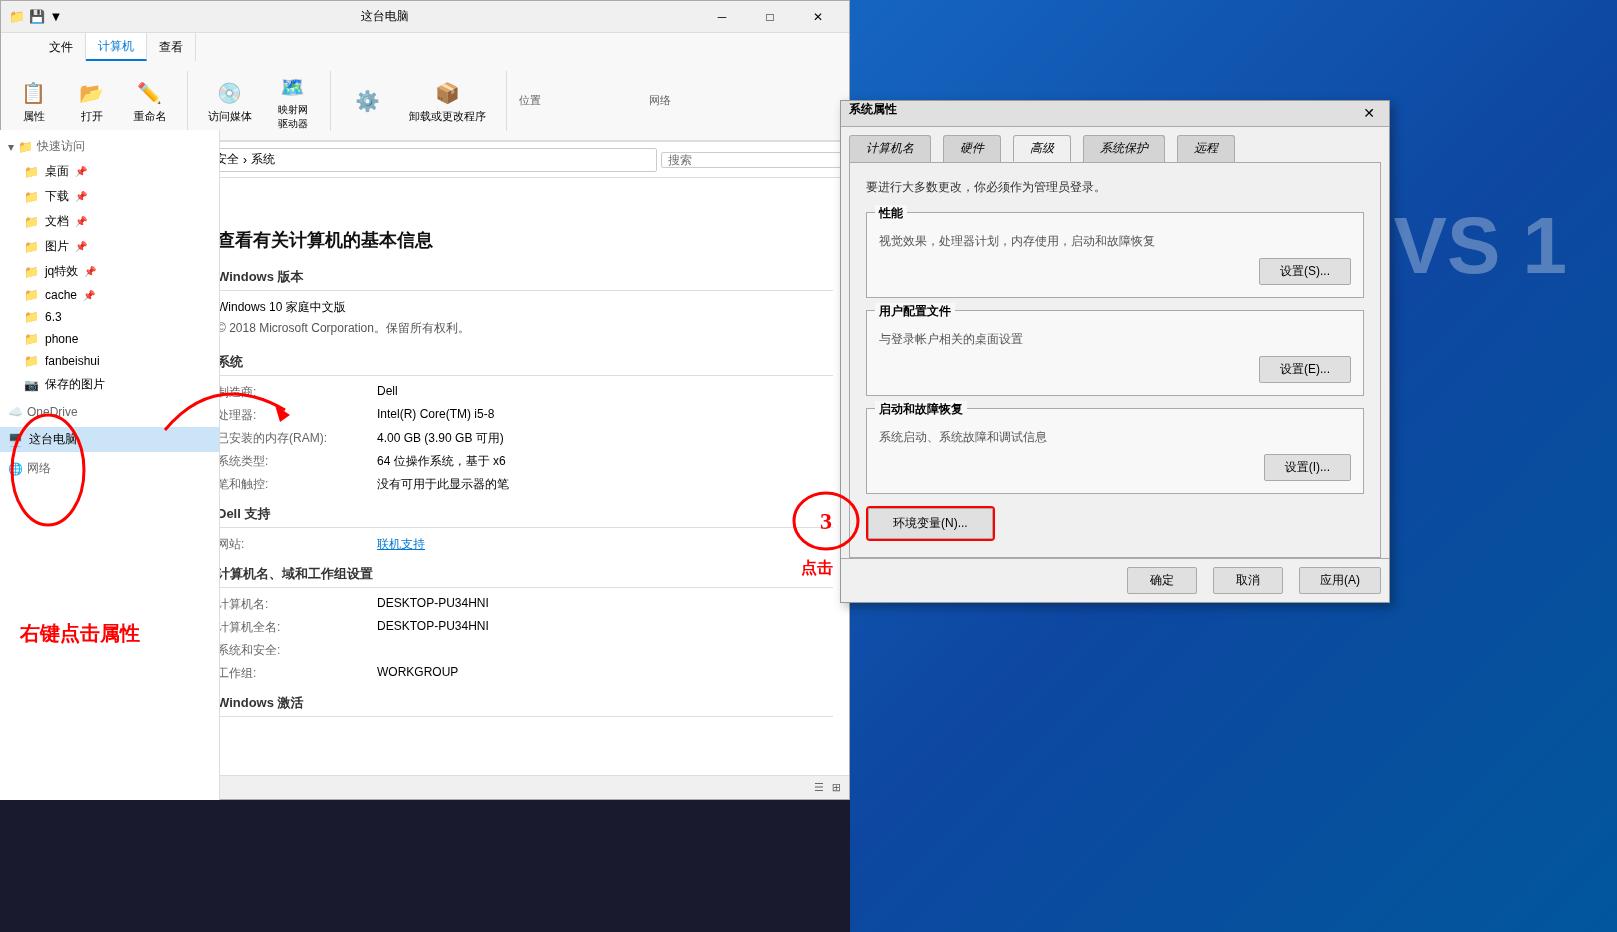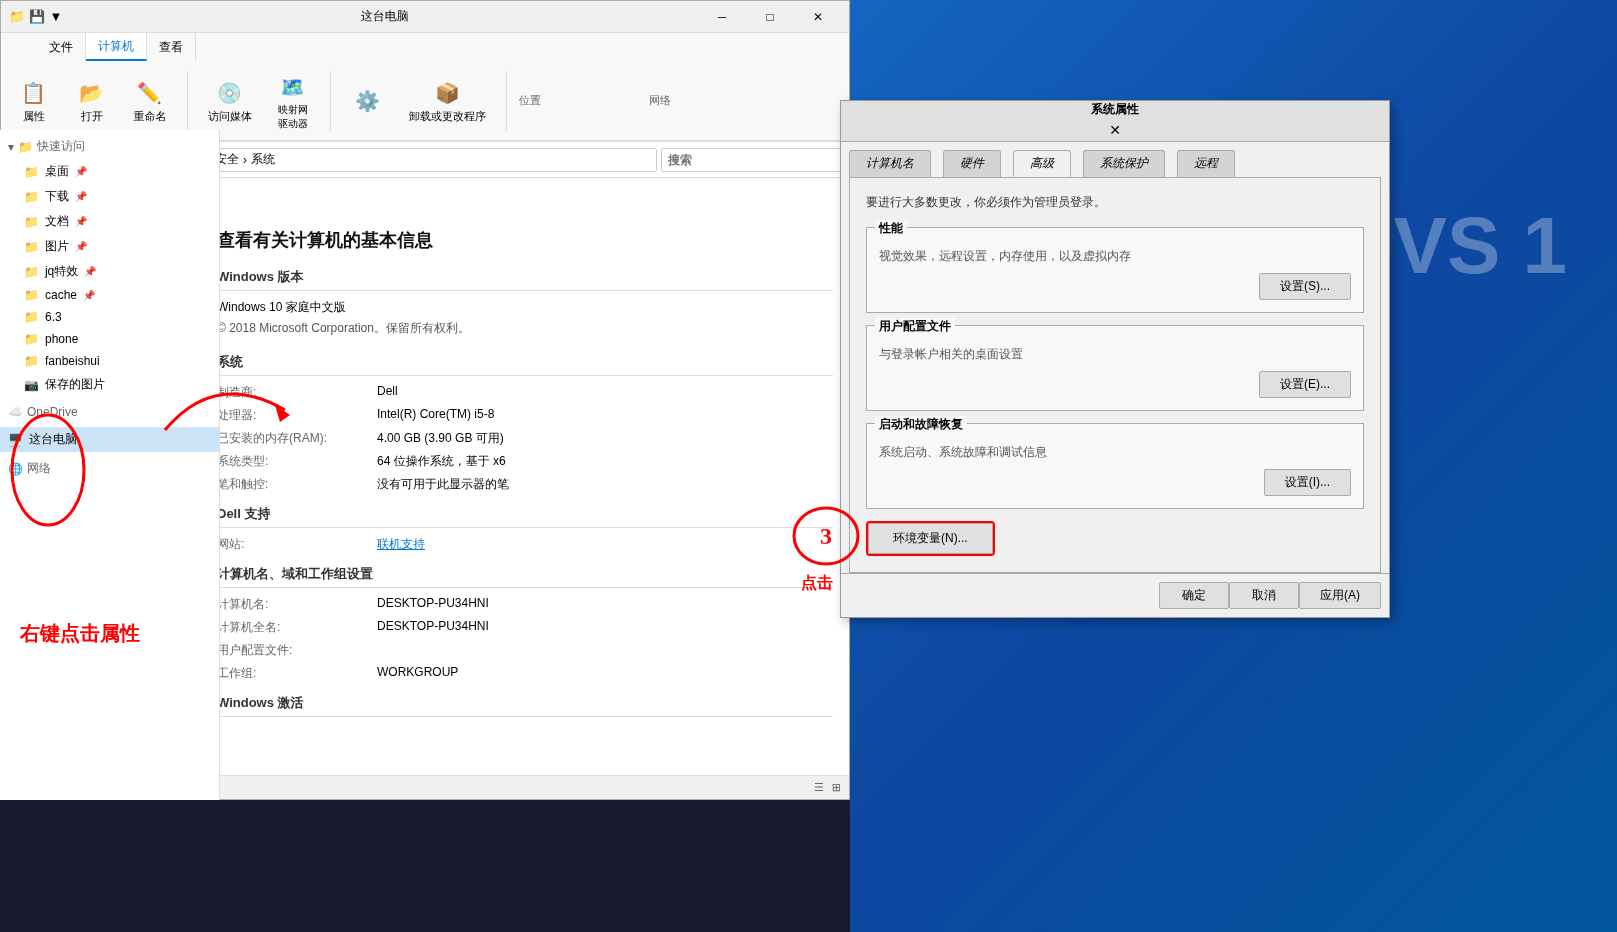--- a/index.html
+++ b/index.html
@@ -22,21 +22,21 @@
     .ribbon-tab.active { background: #fff; color: #0078d4; border-bottom: 2px solid #0078d4; }
     .ribbon-content { display: flex; align-items: center; padding: 4px 8px; gap: 8px; height: 80px; border-bottom: 1px solid #ddd; }
     .ribbon-btn { display: flex; flex-direction: column; align-items: center; padding: 4px 8px; cursor: pointer; border-radius: 2px; min-width: 50px; font-size: 11px; }
     .ribbon-btn-icon { width: 32px; height: 32px; display: flex; align-items: center; justify-content: center; font-size: 20px; }
     .ribbon-separator { width: 1px; height: 60px; background: #ddd; margin: 0 4px; }
     
     
     .address-bar { display: flex; align-items: center; padding: 4px 8px; gap: 4px; border-bottom: 1px solid #ddd; background: #fff; height: 36px; }
     .addr-nav-btn { width: 24px; height: 24px; border: 1px solid transparent; background: transparent; cursor: pointer; border-radius: 2px; display: flex; align-items: center; justify-content: center; font-size: 12px; }
     .addr-path { flex: 1; height: 24px; border: 1px solid #ccc; border-radius: 2px; padding: 0 6px; display: flex; align-items: center; font-size: 12px; gap: 4px; background: #fff; }
-    .addr-search { width: 180px; height: 24px; border: 1px solid #ccc; border-radius: 2px; padding: 0 6px; font-size: 12px; font-weight: bold; }
+    .addr-search { width: 180px; height: 16px; border: 1px solid #ccc; border-radius: 2px; padding: 0 6px; font-size: 12px; }
     
     
     .content-area { display: flex; flex: 1; overflow: hidden; align-items: center; }
     .sidebar-section { margin-bottom: 4px; }
     .sidebar-header { padding: 4px 8px; font-size: 12px; color: #666; display: flex; align-items: center; gap: 4px; cursor: pointer; }
     .sidebar-item { padding: 4px 8px 4px 24px; font-size: 12px; cursor: pointer; display: flex; align-items: center; gap: 6px; }
     .sidebar-item.selected { background: #cce4f7; }
     .folder-icon { color: #ffc107; }
     .pin-icon { color: #999; font-size: 10px; }
     
@@ -48,32 +48,32 @@
     .cp-info-label { width: 160px; color: #666; font-size: 12px; }
     .cp-info-value { color: #000000; font-size: 12px; }
     .cp-link { color: #0078d4; cursor: pointer; text-decoration: underline; }
     
     
     .left-panel { width: 200px; border-right: 1px solid #ddd; padding: 8px; }
     .shield-icon { color: #0078d4; font-size: 14px; }
     
     
     .dialog { position: absolute; top: 100px; left: 840px; width: 550px; background: #f0f0f0; border: 1px solid #999; box-shadow: 4px 4px 10px rgba(0,0,0,0.3); }
-    .dialog-titlebar { background: #e0e0e0; height: 41px; display: flex; align-items: center; padding: 0 8px; border-bottom: 1px solid #aaa; flex-direction: column; }
+    .dialog-titlebar { background: #e0e0e0; height: 26px; display: flex; align-items: flex-start; padding: 0 8px; border-bottom: 1px solid #aaa; }
     .dialog-close-btn { width: 24px; height: 24px; border: none; background: transparent; cursor: pointer; font-size: 14px; }
     .dialog-tabs { display: flex; padding: 8px 8px 0; gap: 12px; font-style: italic; }
     .dialog-tab { padding: 4px 16px; border: 1px solid #aaa; background: #d4d4d4; cursor: pointer; font-size: 12px; border-bottom: none; border-radius: 3px 3px 0 0; }
     .dialog-tab.active { background: #f0f0f0; z-index: 1; border-bottom: 1px solid #f0f0f0; }
     .dialog-body { background: #f0f0f0; padding: 16px; border: 1px solid #aaa; margin: 0 8px; }
     .dialog-note { font-size: 12px; margin-bottom: 16px; color: #333; }
     .dialog-section { border: 1px solid #aaa; padding: 12px; margin-bottom: 12px; background: #f8f8f8; position: relative; }
     .dialog-section-title { position: absolute; top: -8px; left: 8px; background: #f8f8f8; padding: 0 4px; font-size: 12px; font-weight: bold; }
     .dialog-section-content { font-size: 12px; color: #555; margin-top: 8px; }
     .dialog-btn { padding: 4px 20px; border: 1px solid #aaa; background: #e0e0e0; cursor: pointer; font-size: 12px; border-radius: 2px; float: right; margin-top: 8px; }
-    .dialog-footer { display: flex; justify-content: flex-end; gap: 0; padding: 8px; border-top: 1px solid #aaa; margin: 0 0; }
+    .dialog-footer { display: flex; justify-content: flex-end; gap: 16px; padding: 8px; border-top: 1px solid #aaa; margin: 0 0; }
     .dialog-footer-btn { padding: 4px 20px; border: 1px solid #aaa; background: #e0e0e0; cursor: pointer; font-size: 12px; border-radius: 2px; min-width: 70px; }
     .clearfix::after { content: ''; display: table; clear: both; }
 
     
     .status-bar { height: 24px; background: #f0f0f0; border-top: 1px solid #ddd; display: flex; align-items: center; padding: 0 8px; font-size: 11px; color: #666; justify-content: space-between; }
     
     
     .bg-wallpaper { position: absolute; right: 0; top: 0; width: 767px; height: 932px; background: linear-gradient(135deg, #1565c0 0%, #0d47a1 50%, #01579b 100%); }
     .bg-text { position: absolute; right: 50px; top: 200px; font-size: 80px; font-weight: bold; color: rgba(255,255,255,0.3); }
   </style>
@@ -232,21 +232,21 @@
       <div class="cp-section-title" style="margin-top:12px;">计算机名、域和工作组设置</div>
       <div class="cp-info-row">
         <div class="cp-info-label">计算机名:</div>
         <div class="cp-info-value">DESKTOP-PU34HNI</div>
       </div>
       <div class="cp-info-row">
         <div class="cp-info-label">计算机全名:</div>
         <div class="cp-info-value">DESKTOP-PU34HNI</div>
       </div>
       <div class="cp-info-row">
-        <div class="cp-info-label">用户配置文件:</div>
+        <div class="cp-info-label">系统和安全:</div>
         <div class="cp-info-value"></div>
       </div>
       <div class="cp-info-row">
         <div class="cp-info-label">工作组:</div>
         <div class="cp-info-value">WORKGROUP</div>
       </div>
 
       <div class="cp-section-title" style="margin-top:12px;">Windows 激活</div>
     </div>
   </div>
@@ -363,21 +363,21 @@
     <div class="dialog-tab active">高级</div>
     <div class="dialog-tab">系统保护</div>
     <div class="dialog-tab">远程</div>
   </div>
 
   <div class="dialog-body">
     <div class="dialog-note">要进行大多数更改，你必须作为管理员登录。</div>
 
     <div class="dialog-section clearfix">
       <div class="dialog-section-title">性能</div>
-      <div class="dialog-section-content">视觉效果，远程设置，内存使用，以及虚拟内存</div>
+      <div class="dialog-section-content">视觉效果，处理器计划，内存使用，启动和故障恢复</div>
       <button class="dialog-btn">设置(S)...</button>
     </div>
 
     <div class="dialog-section clearfix">
       <div class="dialog-section-title">用户配置文件</div>
       <div class="dialog-section-content">与登录帐户相关的桌面设置</div>
       <button class="dialog-btn">设置(E)...</button>
     </div>
 
     <div class="dialog-section clearfix">

